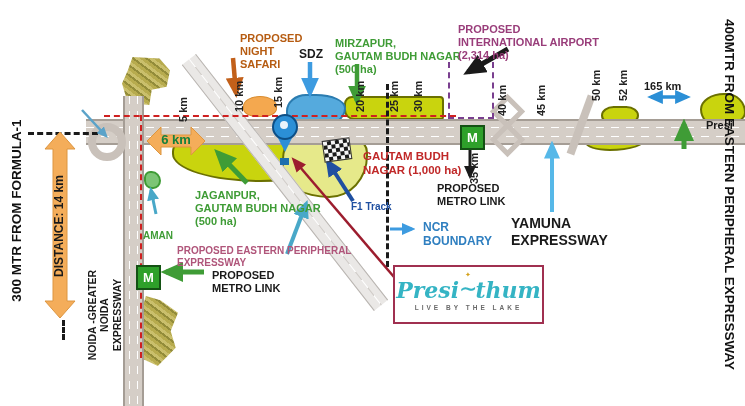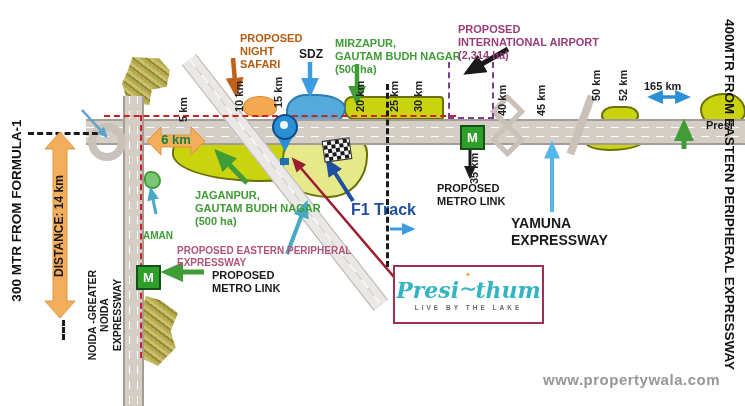--- a/index.html
+++ b/index.html
@@ -190,23 +190,27 @@
   <div class="lbl" style="left:150px;top:132px;width:52px;text-align:center;font-size:13px;color:#15803d;">6 km</div>
   <div class="lbl" style="left:-15px;top:218px;width:150px;height:16px;text-align:center;font-size:12px;transform:rotate(-90deg);">DISTANCE: 14 km</div>
   <div class="lbl pre" style="left:195px;top:189px;font-size:11px;color:#3f9c36;">JAGANPUR,
 GAUTAM BUDH NAGAR
 (500 ha)</div>
   <div class="lbl" style="left:143px;top:230px;font-size:10px;color:#3f9c36;">AMAN</div>
   <div class="lbl pre" style="left:177px;top:245px;font-size:10px;color:#b0557a;">PROPOSED EASTERN PERIPHERAL
 EXPRESSWAY</div>
   <div class="lbl pre" style="left:212px;top:269px;font-size:11px;">PROPOSED
 METRO LINK</div>
-  <div class="lbl" style="left:351px;top:201px;font-size:16px;color:#1f4fa0;">F1 Track</div>
+  <div class="lbl" style="left:351px;top:201px;font-size:10px;color:#1f4fa0;">F1 Track</div>
+  <div class="lbl pre" style="left:363px;top:150px;font-size:11.5px;color:#c02828;">GAUTAM BUDH
+NAGAR (1,000 ha)</div>
   <div class="lbl pre" style="left:437px;top:182px;font-size:11px;">PROPOSED
 METRO LINK</div>
+  <div class="lbl pre" style="left:423px;top:220px;font-size:12px;color:#2f7fc0;">NCR
+BOUNDARY</div>
   <div class="lbl pre" style="left:511px;top:215px;font-size:14px;">YAMUNA
 EXPRESSWAY</div>
   <div class="lbl pre" style="left:39px;top:302px;width:120px;height:26px;text-align:center;font-size:10.5px;transform:rotate(-90deg);">NOIDA -GREATER NOIDA
 EXPRESSWAY</div>
 
   <div class="tick" style="left:190px;top:109px;">5 km</div>
   <div class="tick" style="left:246px;top:99px;">10 km</div>
   <div class="tick" style="left:285px;top:95px;">15 km</div>
   <div class="tick" style="left:367px;top:99px;">20 km</div>
   <div class="tick" style="left:401px;top:99px;">25 km</div>
@@ -220,15 +224,14 @@
 
   <div class="vside" style="left:-104px;top:203px;width:240px;transform:rotate(-90deg);">300 MTR FROM FORMULA-1</div>
   <div class="vside" style="left:529px;top:187px;width:400px;transform:rotate(90deg);">400MTR FROM EASTERN PERIPHERAL EXPRESSWAY</div>
 
   <div class="logo-box">
     <span class="crown">✦</span>
     <div class="brand"><span>Presi</span><span class="wave">∼</span><span>thum</span></div>
     <div class="tagline">LIVE BY THE LAKE</div>
   </div>
 
-  <div class="watermark">www.propertywala.com</div>
 
 </div>
 
 </body></html>

